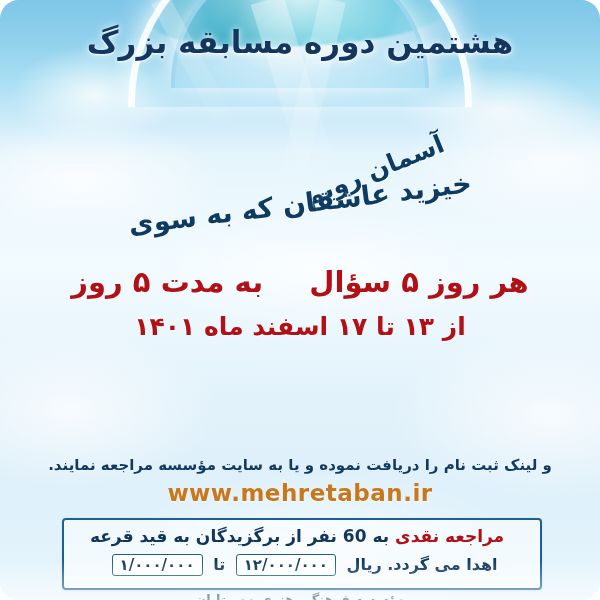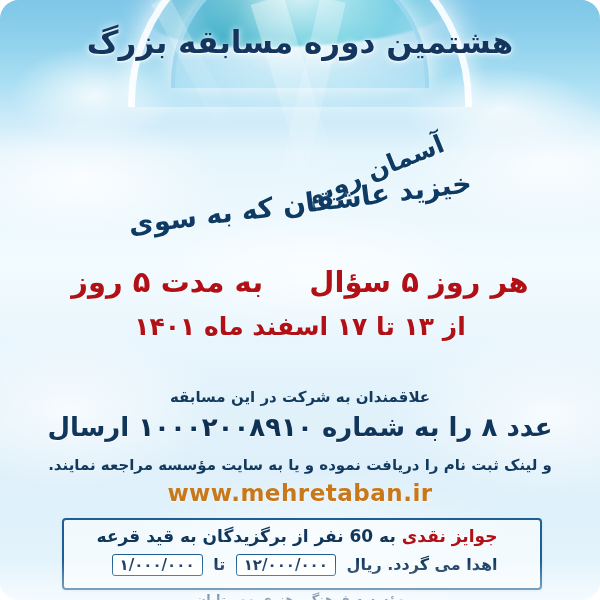--- a/index.html
+++ b/index.html
@@ -300,35 +300,29 @@
   </div>
 
   <div class="line" id="q-line">
     <span>هر روز ۵ سؤال</span>
     <span class="gap"></span>
     <span>به مدت ۵ روز</span>
   </div>
 
   <div class="line" id="date-line">از ۱۳ تا ۱۷ اسفند ماه ۱۴۰۱</div>
 
-  <div class="line" id="invite-line">علاقمندان به شرکت در این مسابقه</div>
-
-  <div class="line" id="sms-line">
-    <span>عدد ۸ را به شماره</span>
-    <span class="num">۱۰۰۰۲۰۰۸۹۱۰</span>
-    <span>ارسال</span>
-  </div>
+
 
   <div class="line" id="website">www.mehretaban.ir</div>
 
   <div class="line" id="register-line">و لینک ثبت نام را دریافت نموده و یا به سایت مؤسسه مراجعه نمایند.</div>
 
   <div id="prize-box">
     <div id="prize-row1">
-      <span class="cash">جوایز نقدی</span>
+      <span class="cash">مراجعه نقدی</span>
       <span>به 60 نفر از برگزیدگان به قید قرعه</span>
     </div>
     <div id="prize-row2">
       <span>اهدا می گردد.</span>
       <span>ریال</span>
       <span class="amount">۱۲/۰۰۰/۰۰۰</span>
       <span>تا</span>
       <span class="amount">۱/۰۰۰/۰۰۰</span>
     </div>
   </div>

